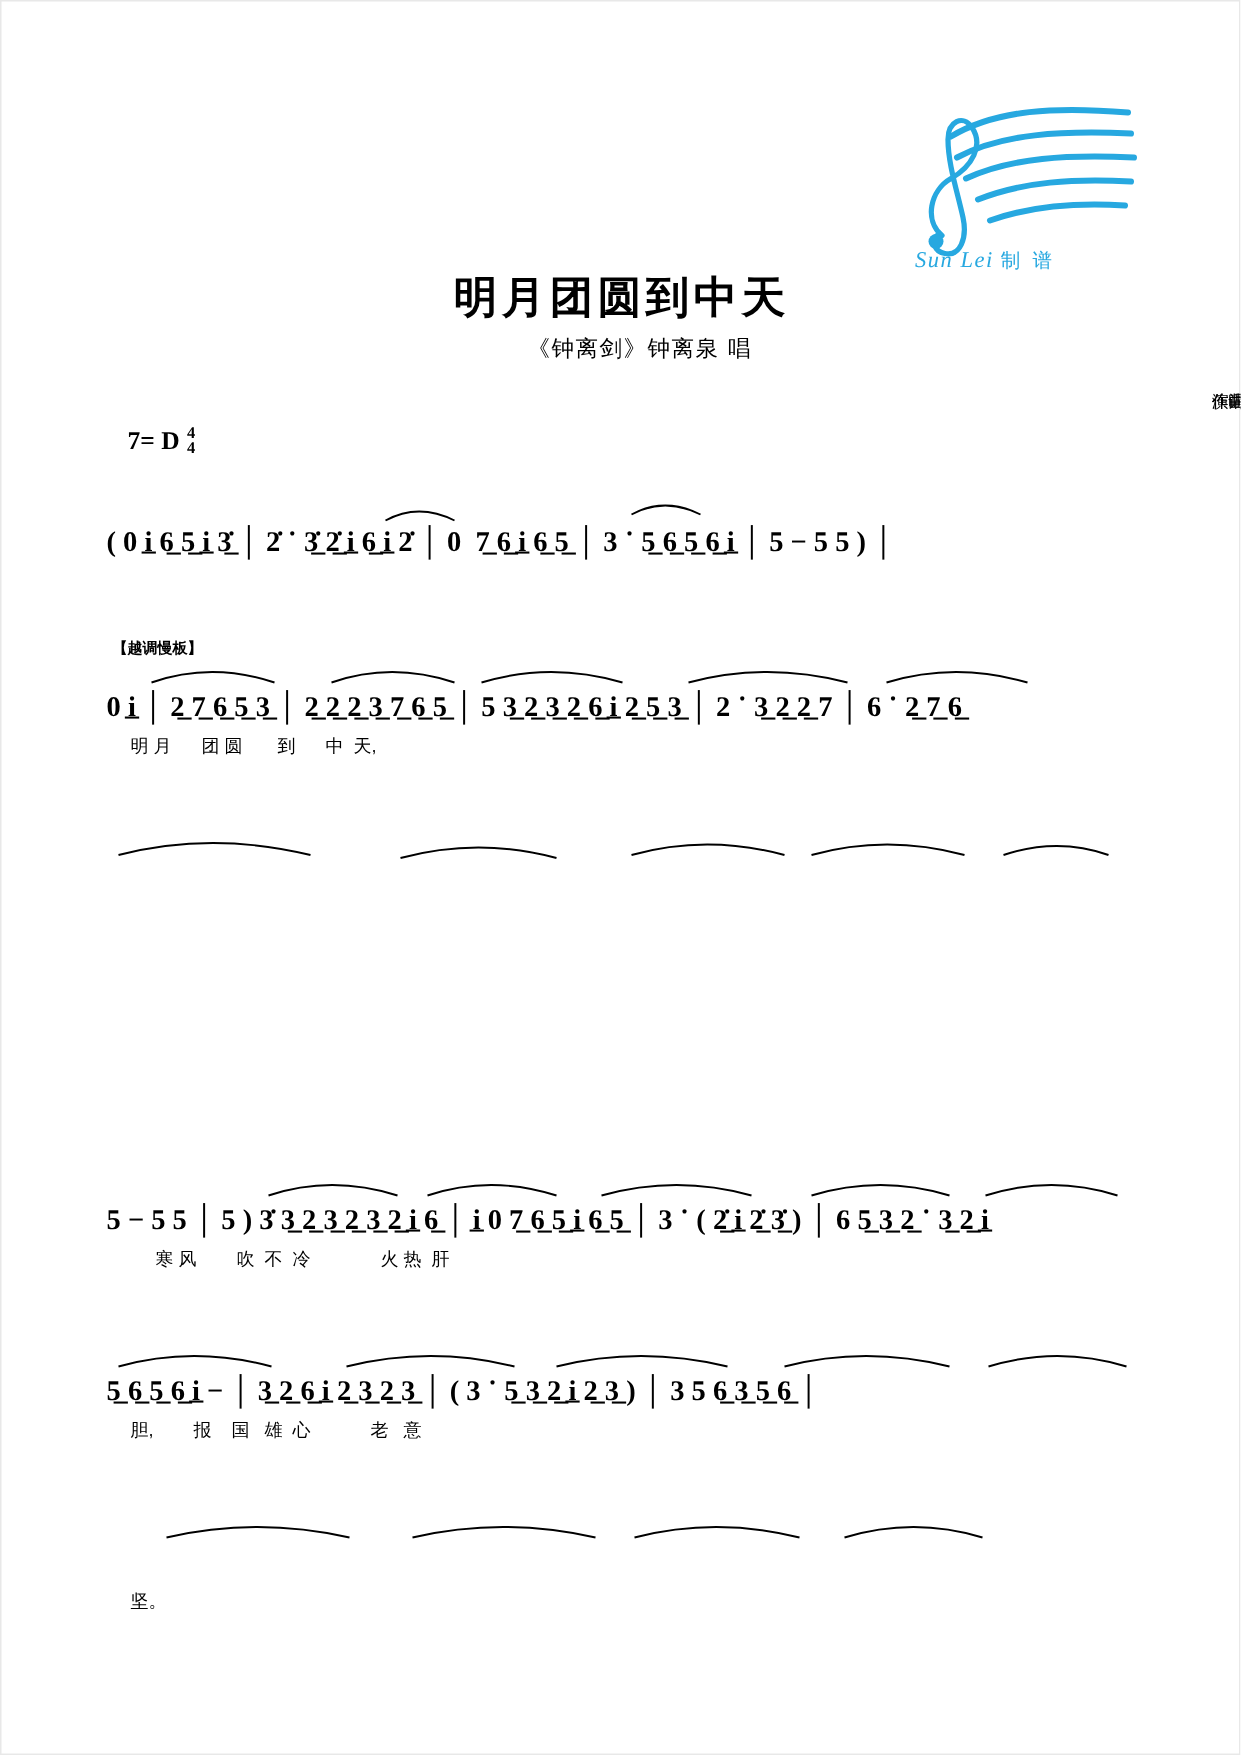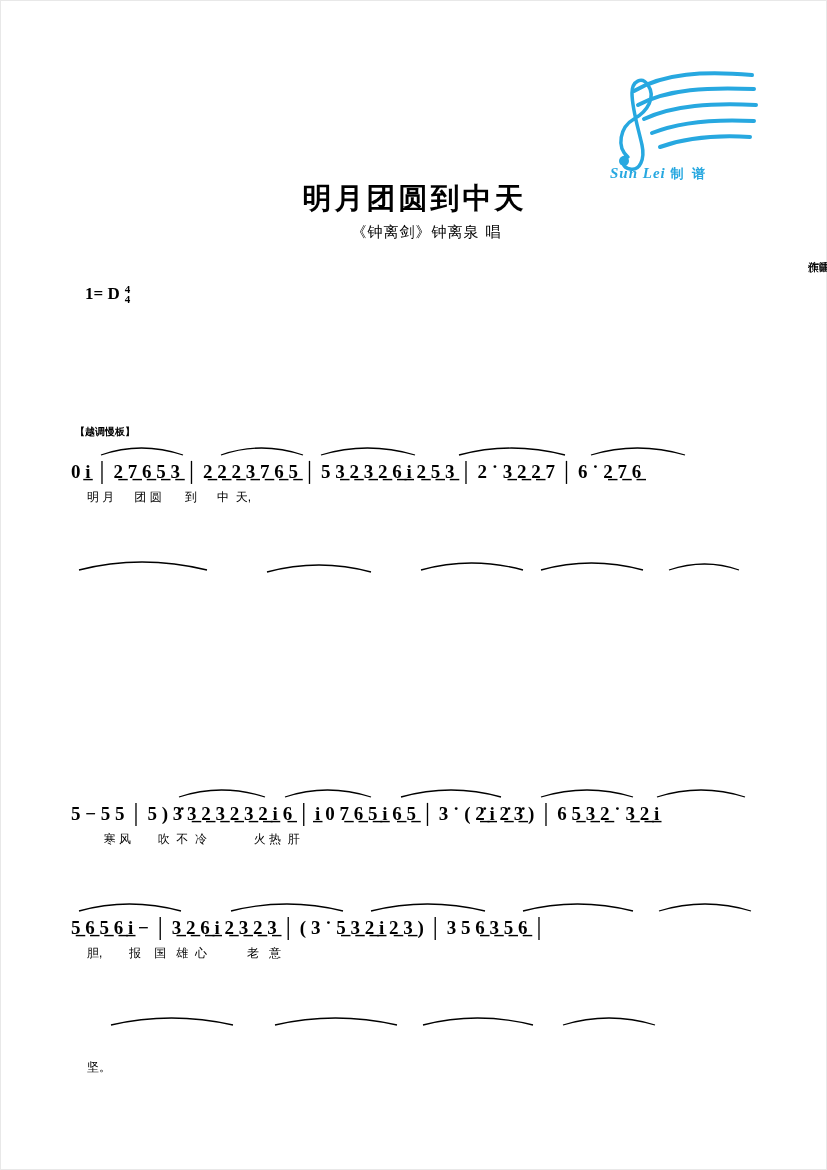--- a/index.html
+++ b/index.html
@@ -31,21 +31,21 @@
     width: 160px;
     height: 130px;
   }
   .logo svg { display:block; }
   .logo-text {
     position: absolute;
     bottom: 8px;
     left: 6px;
     font-family: "Liberation Serif", serif;
     font-style: italic;
-    font-weight: bold;
+    font-weight: normal;
     font-size: 15px;
     color: #27a8e0;
     letter-spacing: 1px;
     white-space: nowrap;
   }
   .logo-text .cn {
     font-family: "DejaVu Sans", sans-serif;
     font-style: normal;
     font-size: 13px;
     letter-spacing: 2px;
@@ -189,29 +189,37 @@
     </div>
     <div class="row">
       <span class="lbl">作曲:</span>
     </div>
     <div class="row">
       <span class="lbl">演唱:</span>
     </div>
   </div>
 
   <div class="keysig">
-    <span>1= D</span>
+    <span>7= D</span>
     <span class="frac">
       <span class="num">4</span>
       <span class="den">4</span>
     </span>
   </div>
 
   <div class="section-tag">【越调慢板】</div>
 
+  <div class="row" style="top:330px">
+    <svg class="beams">
+      <path d="M186 16 Q208 4 232 16" stroke="#000" fill="none" stroke-width="1.3"></path>
+      <path d="M350 12 Q372 0 396 12" stroke="#000" fill="none" stroke-width="1.3"></path>
+    </svg>
+    <div class="notes">( 0 i̲ 6̲ 5̲ i̲ 3̲̇ │ 2̇ ˙ 3̲̇ 2̲̇ i̲ 6̲ i̲ 2̇ │ 0  7̲ 6̲ i̲ 6̲ 5̲ │ 3 ˙ 5̲ 6̲ 5̲ 6̲ i̲ │ 5 − 5 5 ) │</div>
+    <div class="lyrics"></div>
+  </div>
 
   <div class="row" style="top:440px">
     <svg class="beams">
       <path d="M30 14 Q70 0 112 14" stroke="#000" fill="none" stroke-width="1.3"></path>
       <path d="M150 14 Q190 0 232 14" stroke="#000" fill="none" stroke-width="1.3"></path>
       <path d="M250 14 Q296 0 344 14" stroke="#000" fill="none" stroke-width="1.3"></path>
       <path d="M388 14 Q440 0 494 14" stroke="#000" fill="none" stroke-width="1.3"></path>
       <path d="M520 14 Q566 0 614 14" stroke="#000" fill="none" stroke-width="1.3"></path>
     </svg>
     <div class="notes">0 i̲ │ 2̲ 7̲ 6̲ 5̲ 3̲ │ 2̲ 2̲ 2̲ 3̲ 7̲ 6̲ 5̲ │ 5 3̲ 2̲ 3̲ 2̲ 6̲ i̲ 2̲ 5̲ 3̲ │ 2 ˙ 3̲ 2̲ 2̲ 7 │ 6 ˙ 2̲ 7̲ 6̲</div>

